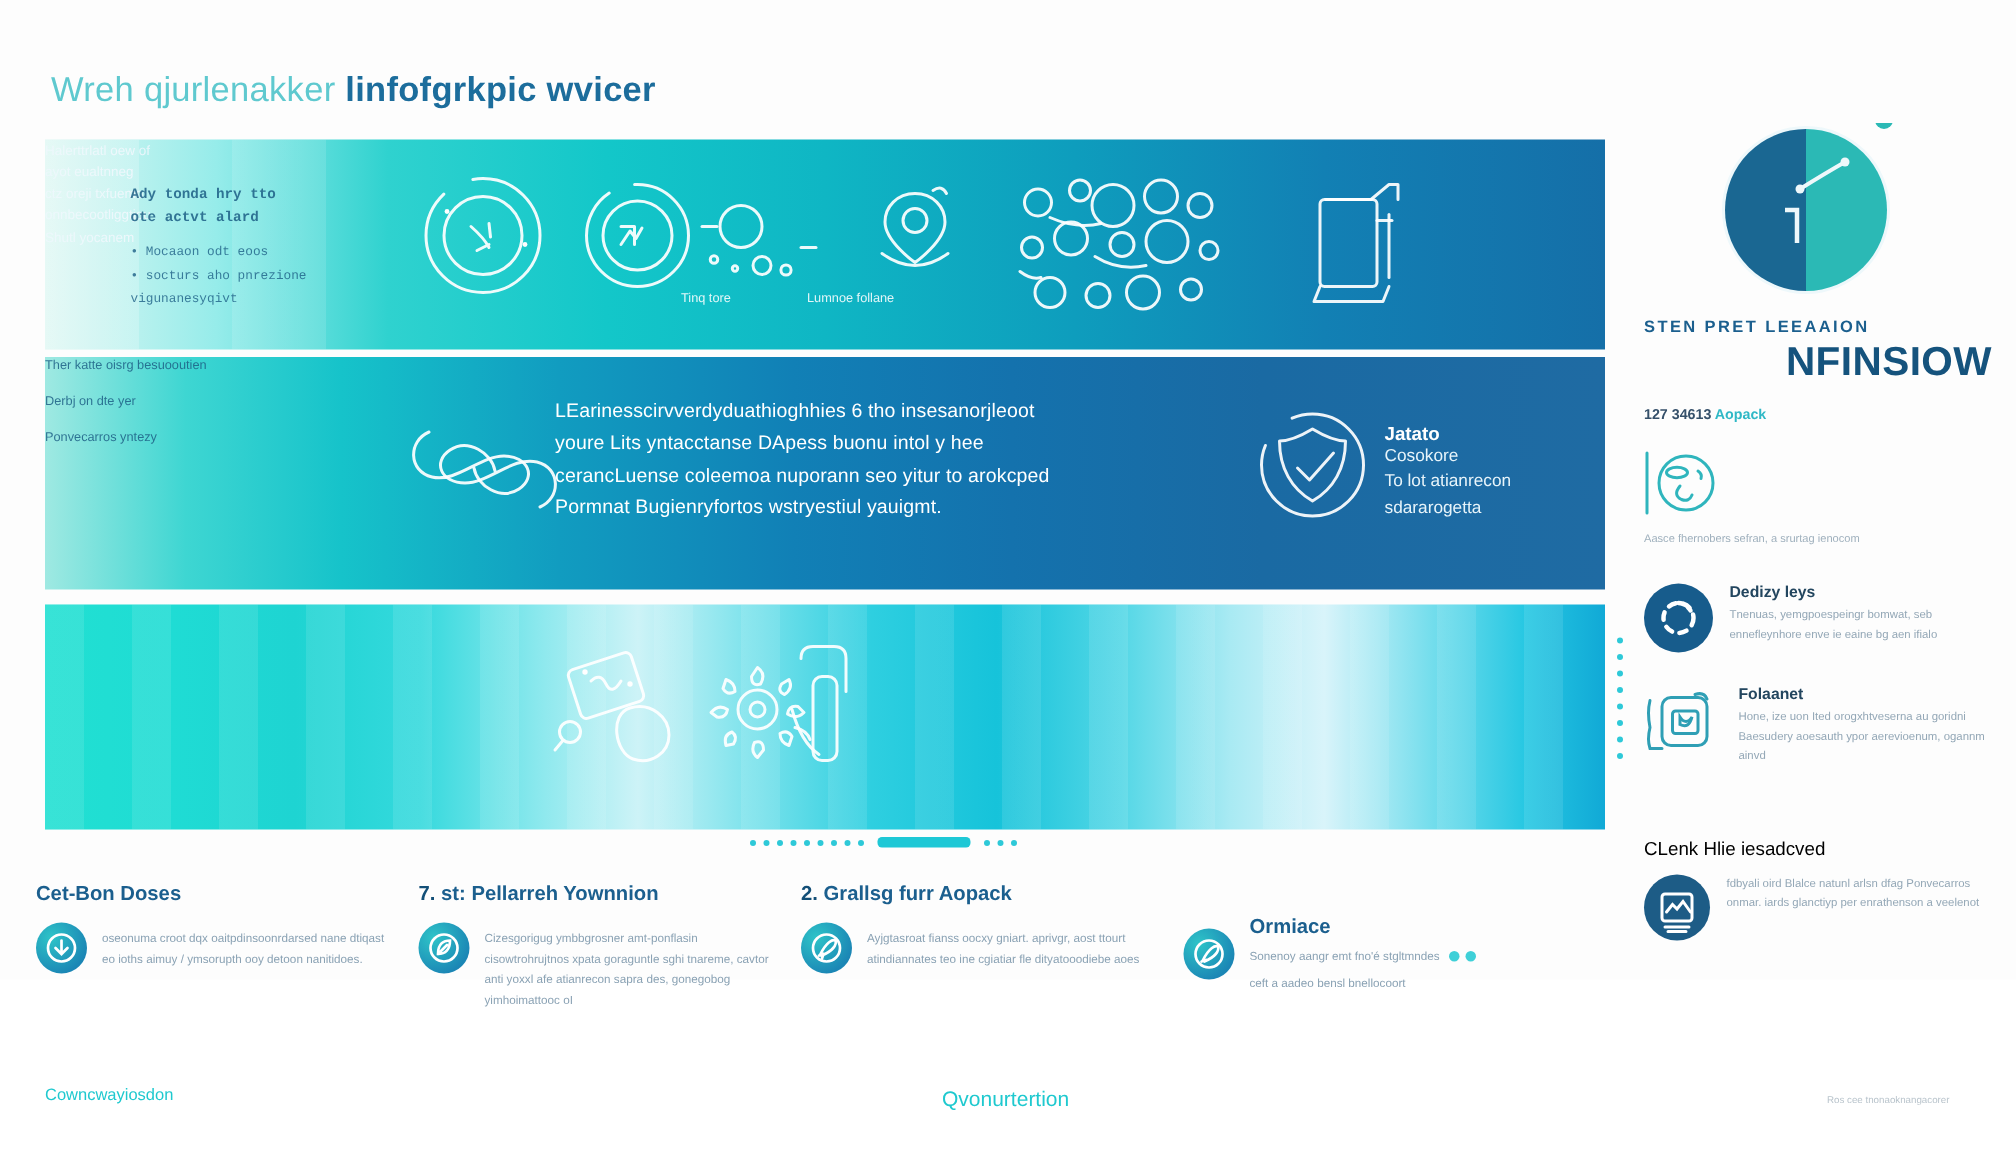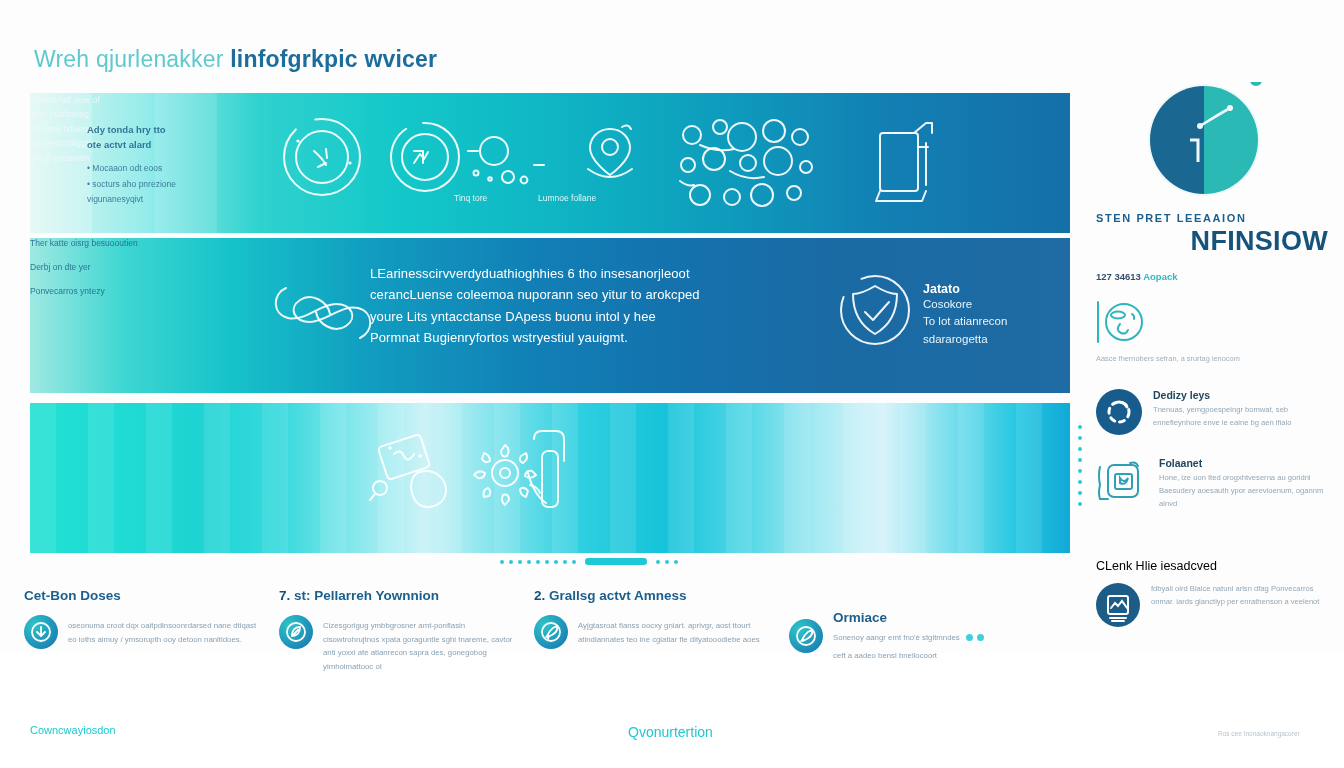--- a/index.html
+++ b/index.html
@@ -45,21 +45,21 @@
     content:""; position:absolute; inset:0;
     background: repeating-linear-gradient(90deg, rgba(255,255,255,.10) 0 26px, transparent 26px 58px);
     pointer-events:none;
   }
 
   
   .blk { position: absolute; line-height: 1.55; }
   .blk .hd { font-size: 9.5px; font-weight: 700; color: #1d5f86; opacity:.85; }
   .blk .li { font-size: 8.5px; color: #1d5f86; opacity:.8; }
 
-  .b1-left { left: 57px; top: 30px; width: 150px; }
+  .b1-left { left: 57px; top: 30px; width: 150px; font-family: Liberation Mono, monospace; }
   .b1-left .li { margin-top: 2px; }
 
   .b1-right { left: 290px; top: 43px; width: 130px; color:#eaf7fb; }
   .b1-right div { font-size: 9px; line-height: 1.6; color:#e8f6fb; }
 
   .iconlabel { position:absolute; font-size: 8.5px; color: rgba(255,255,255,.88); white-space: nowrap; }
 
   .b2-left { left: 55px; top: 30px; width: 160px; }
   .b2-left div { font-size: 8.5px; color:#1e6086; opacity:.85; margin-bottom: 14px; }
 
@@ -215,22 +215,22 @@
         <div>Ponvecarros yntezy</div>
       </div>
 
       <svg class="oi" style="left:238px;top:28px" width="110" height="95" viewBox="0 0 110 95">
         <path d="M18 22 c-14 6 -14 26 2 30 c16 4 32 -14 48 -14 c16 0 22 14 10 22 c-12 8 -28 -2 -30 -14"></path>
         <path d="M92 72 c14 -6 14 -26 -2 -30 c-16 -4 -32 14 -48 14 c-16 0 -22 -14 -10 -22 c12 -8 28 2 30 14"></path>
       </svg>
 
       <div class="b2-body">
         <div>LEarinesscirvverdyduathioghhies 6 tho insesanorjleoot</div>
+        <div>youre Lits yntacctanse DApess buonu intol y hee</div>
         <div>cerancLuense coleemoa nuporann seo yitur to arokcped</div>
-        <div>youre Lits yntacctanse DApess buonu intol y hee</div>
         <div>Pormnat Bugienryfortos wstryestiul yauigmt.</div>
       </div>
 
       <svg class="oi" style="left:805px;top:32px" width="80" height="80" viewBox="0 0 80 80">
         <circle cx="40" cy="40" r="34" stroke-dasharray="120 26"></circle>
         <path d="M40 16 c-10 6 -18 8 -22 8 0 18 8 32 22 40 c14 -8 22 -22 22 -40 -4 0 -12 -2 -22 -8 z"></path>
         <path d="M30 42 l8 8 16 -18"></path>
       </svg>
 
       <div class="b2-right">
@@ -312,21 +312,21 @@
           <svg width="34" height="34" viewBox="0 0 34 34" fill="none" stroke="#fff" stroke-width="1.8" stroke-linecap="round">
             <circle cx="17" cy="17" r="9"></circle>
             <path d="M13 21 c0 -7 4 -9 8 -9 0 6 -3 9 -8 9 z M13 21 l6 -6"></path>
           </svg>
         </div>
         <div class="c-body">Cizesgorigug ymbbgrosner amt-ponflasin cisowtrohrujtnos xpata goraguntle sghi tnareme, cavtor anti yoxxl afe atianrecon sapra des, gonegobog yimhoimattooc oI</div>
       </div>
     </div>
 
     <div class="card">
-      <div class="c-title"><span class="num">2.</span> <span>Grallsg actvt Amness</span></div>
+      <div class="c-title"><span class="num">2.</span> <span>Grallsg furr Aopack</span></div>
       <div class="c-row">
         <div class="circ">
           <svg width="34" height="34" viewBox="0 0 34 34" fill="none" stroke="#fff" stroke-width="1.8" stroke-linecap="round">
             <circle cx="17" cy="17" r="9"></circle>
             <path d="M13 21 c4 -8 8 -10 10 -9 1 3 -2 7 -9 10 z M12 22 l3 -1 M14 24 l1 -3"></path>
           </svg>
         </div>
         <div class="c-body">Ayjgtasroat fianss oocxy gniart. aprivgr, aost ttourt atindiannates teo ine cgiatiar fle dityatooodiebe aoes</div>
       </div>
     </div>

